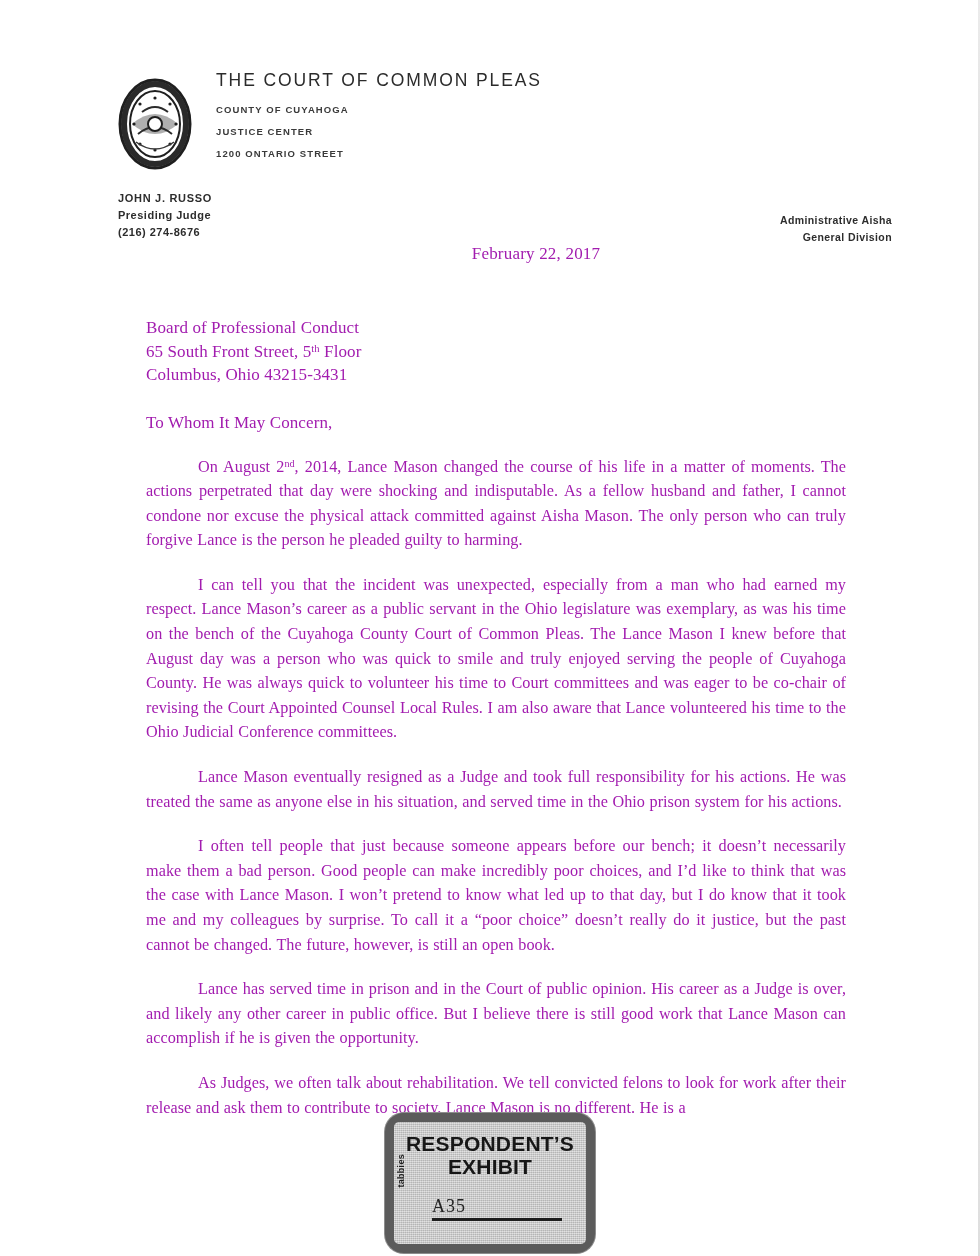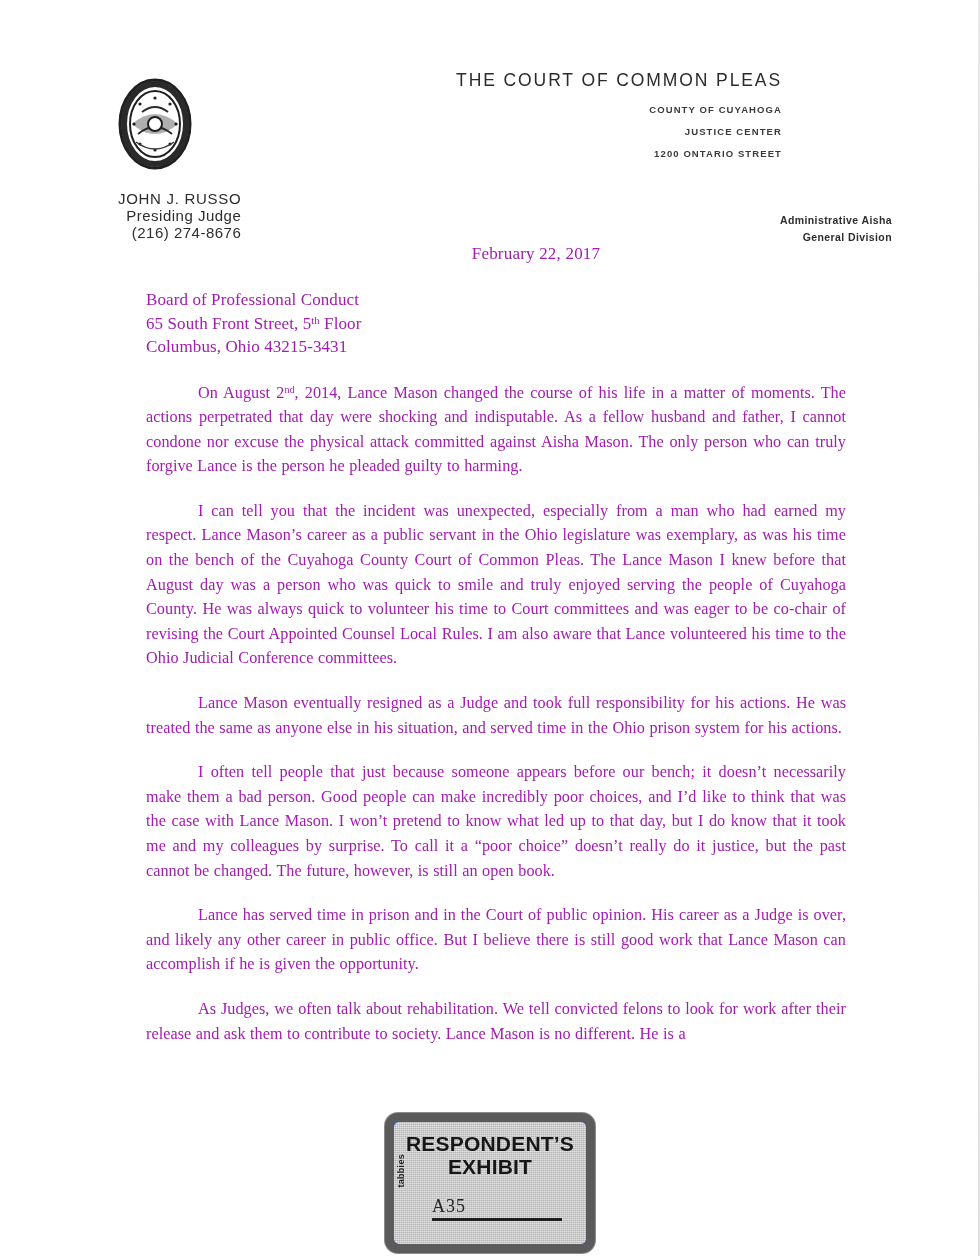--- a/index.html
+++ b/index.html
@@ -47,24 +47,24 @@
     position: absolute;
     left: 118px;
     top: 8px;
     width: 74px;
     height: 96px;
   }
   .seal svg { display: block; }
 
   .lh-text {
     position: absolute;
-    left: 222px;
+    left: 216px;
     top: 0;
     width: 560px;
-    text-align: right;
+    text-align: left;
   }
   .lh-title {
     font-family: "Liberation Sans", sans-serif;
     font-size: 17.5px;
     letter-spacing: 1.9px;
     color: #2b2b2b;
     font-weight: 400;
     white-space: nowrap;
     margin-bottom: 13px;
   }
@@ -83,26 +83,25 @@
     color: #2f2f2f;
     margin-top: 14px;
   }
 
   
   .contact-left {
     position: absolute;
     left: 118px;
     top: 190px;
     font-family: "Liberation Sans", sans-serif;
-    font-size: 15px;
+    font-size: 11px;
     line-height: 17px;
     letter-spacing: .5px;
     color: #2d2d2d;
-    font-weight: 400;
-    text-align: right;
+    font-weight: 700;
   }
   .contact-left .nm { letter-spacing: .7px; }
 
   .contact-right {
     position: absolute;
     right: 88px;
     top: 212px;
     text-align: right;
     font-family: "Liberation Sans", sans-serif;
     font-size: 10.5px;
@@ -123,21 +122,21 @@
   }
 
   .date-line {
     font-size: 17px;
     text-align: center;
     margin: 0 0 0 80px;
     letter-spacing: .2px;
   }
 
   .recipient {
-    margin-top: 24px;
+    margin-top: 52px;
     font-size: 17px;
     line-height: 23.5px;
     letter-spacing: .1px;
   }
   .recipient div { white-space: nowrap; }
 
   .salutation {
     margin-top: 26px;
     font-size: 17px;
     letter-spacing: .1px;
@@ -164,21 +163,21 @@
 
   
   .exhibit-stamp {
     position: absolute;
     left: 385px;
     top: 1113px;
     width: 192px;
     height: 122px;
     background: #1d4ed8;
     border: 9px solid #5b5b5b;
-    border-radius: 13px;
+    border-radius: 19px;
     box-shadow: 0 0 0 1px #8d8d8d;
   }
   .exhibit-inner {
     position: absolute;
     inset: 0;
     background:
       repeating-linear-gradient(0deg, rgba(255,255,255,.32) 0 1px, rgba(120,120,120,.10) 1px 2px),
       repeating-linear-gradient(90deg, rgba(255,255,255,.22) 0 1px, rgba(110,110,110,.12) 1px 2px),
       #c6c6c6;
     border-radius: 5px;
@@ -278,20 +277,21 @@
     <div class="date-line">February 22, 2017</div>
 
     <div class="recipient">
       <div>Board of Professional Conduct</div>
       <div>
         <span>65 South Front Street, 5</span><sup>th</sup><span> Floor</span>
       </div>
       <div>Columbus, Ohio  43215-3431</div>
     </div>
 
+    <div class="salutation">To Whom It May Concern,</div>
 
     <div class="body-copy">
       <p><span>On August 2</span><sup>nd</sup><span>, 2014, Lance Mason changed the course of his life in a matter of moments. The actions perpetrated that day were shocking and indisputable. As a fellow husband and father, I cannot condone nor excuse the physical attack committed against Aisha Mason. The only person who can truly forgive Lance is the person he pleaded guilty to harming.</span></p>
       <p>I can tell you that the incident was unexpected, especially from a man who had earned my respect. Lance Mason’s career as a public servant in the Ohio legislature was exemplary, as was his time on the bench of the Cuyahoga County Court of Common Pleas. The Lance Mason I knew before that August day was a person who was quick to smile and truly enjoyed serving the people of Cuyahoga County. He was always quick to volunteer his time to Court committees and was eager to be co-chair of revising the Court Appointed Counsel Local Rules. I am also aware that Lance volunteered his time to the Ohio Judicial Conference committees.</p>
       <p>Lance Mason eventually resigned as a Judge and took full responsibility for his actions. He was treated the same as anyone else in his situation, and served time in the Ohio prison system for his actions.</p>
       <p>I often tell people that just because someone appears before our bench; it doesn’t necessarily make them a bad person. Good people can make incredibly poor choices, and I’d like to think that was the case with Lance Mason. I won’t pretend to know what led up to that day, but I do know that it took me and my colleagues by surprise. To call it a “poor choice” doesn’t really do it justice, but the past cannot be changed. The future, however, is still an open book.</p>
       <p>Lance has served time in prison and in the Court of public opinion. His career as a Judge is over, and likely any other career in public office. But I believe there is still good work that Lance Mason can accomplish if he is given the opportunity.</p>
       <p>As Judges, we often talk about rehabilitation. We tell convicted felons to look for work after their release and ask them to contribute to society. Lance Mason is no different. He is a</p>
     </div>
   </div>

